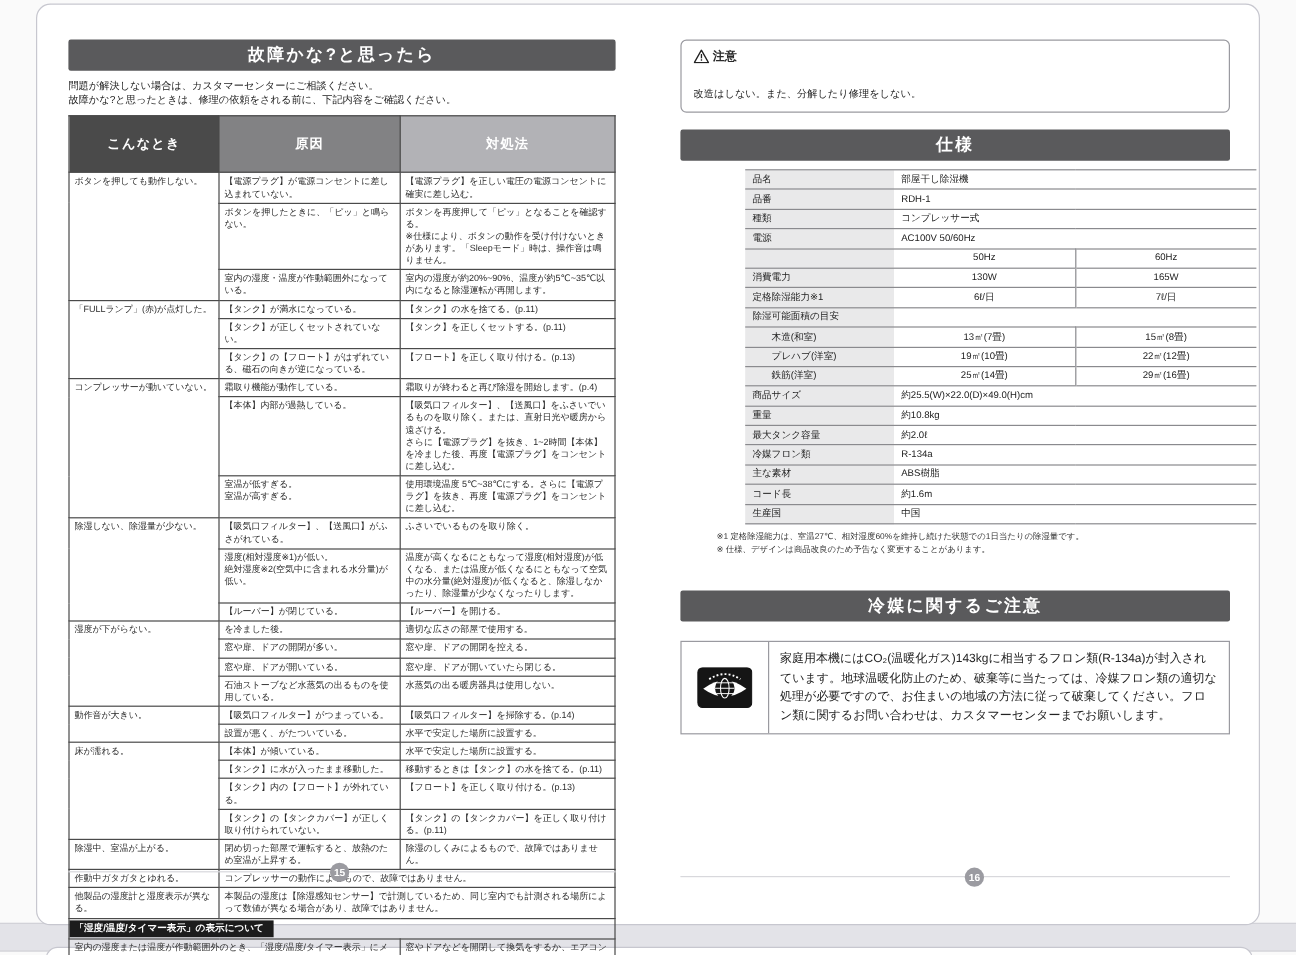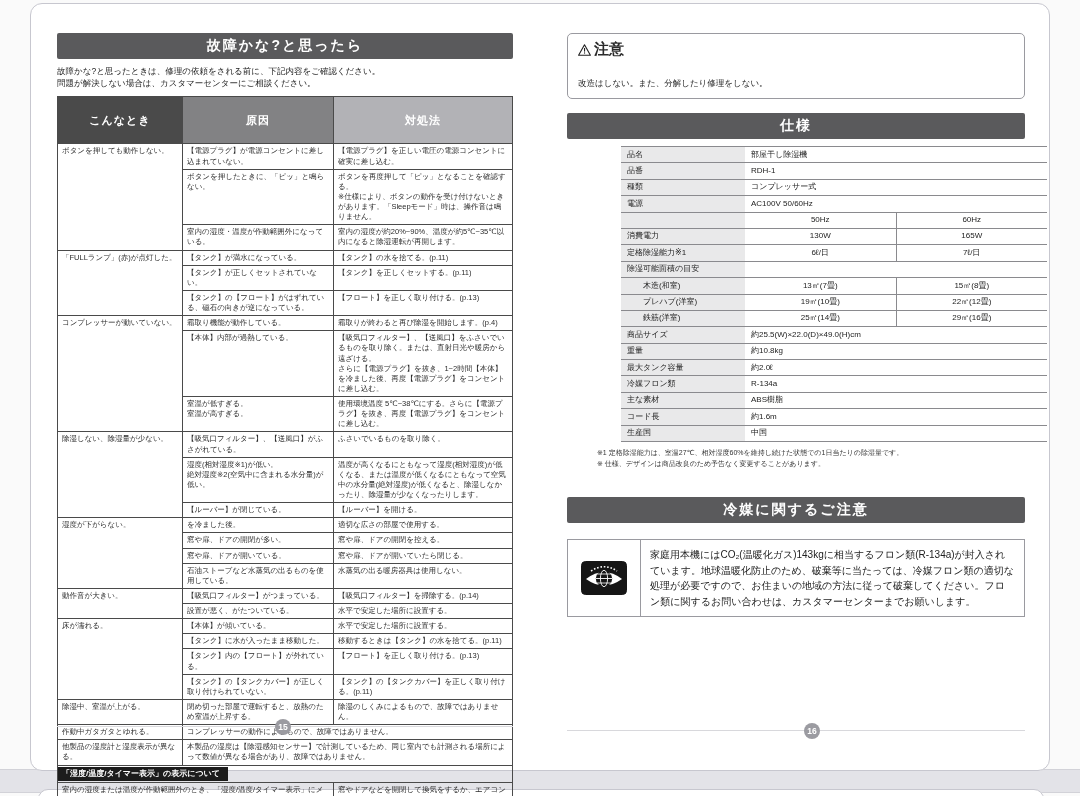--- a/index.html
+++ b/index.html
@@ -44,21 +44,21 @@
   th.h3{background:#b2b2b6;}
   td.sym{background:#fff;margin-top:19px;}
   tr.subhead td{padding:1px 0;border-left:1px solid #4a4a4a;border-right:1px solid #4a4a4a;}
   .subhead-bar{
     display:inline-block;background:#1c1c1c;color:#fff;font-weight:bold;
     font-size:8px;padding:2px 8px 2px 4px;
   }
 
   
   .caution-box{border:1px solid #9a9aa0;border-radius:5px;padding:6px 10px 8px 10px;}
-  .caution-title{font-size:15px;font-weight:bold;display:flex;align-items:center;gap:3px;text-align:center;}
+  .caution-title{font-size:10px;font-weight:bold;display:flex;align-items:center;gap:3px;text-align:center;}
   .caution-text{font-size:8.5px;margin-top:19px;color:#222;}
 
   .spec-wrap{margin:7px 0 0 30px;width:426px;padding-left:24px;}
   table.spec{border-collapse:collapse;width:426px;table-layout:fixed;}
   table.spec td{
     font-size:8px;line-height:1.3;padding:2.5px 6px;color:#222;
     border-top:1px solid #8a8a8e;
   }
   table.spec tr:last-child td{border-bottom:1px solid #8a8a8e;}
   td.slabel{background:#e9e9ea;width:112px;padding-left:10px;}
@@ -88,22 +88,22 @@
 </head>
 <body>
 
 <div class="gap-band"></div>
 <div class="spread-card"></div>
 <div class="next-card"></div>
 
 <div class="page page-left">
   <div class="section-bar">故障かな?と思ったら</div>
   <div class="intro">
+    <div>問題が解決しない場合は、カスタマーセンターにご相談ください。</div>
     <div>故障かな?と思ったときは、修理の依頼をされる前に、下記内容をご確認ください。</div>
-    <div>問題が解決しない場合は、カスタマーセンターにご相談ください。</div>
   </div>
 
   <table class="trouble">
     <tbody>
         <tr>
       <th class="h1">こんなとき</th>
       <th class="h2">原因</th>
       <th class="h3">対処法</th>
     </tr>
 

